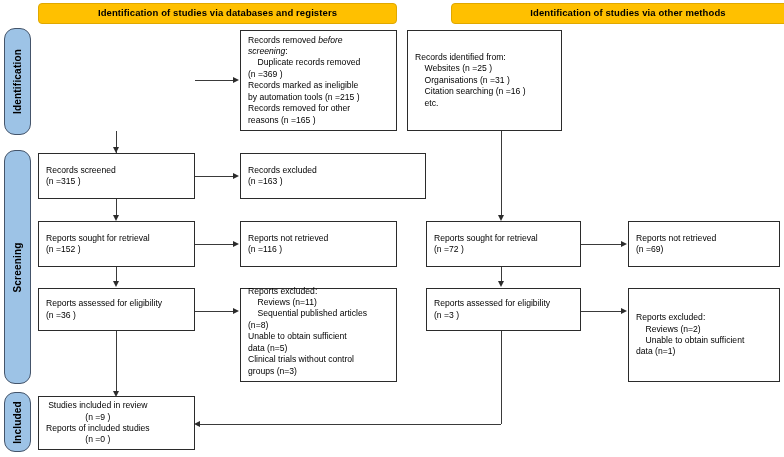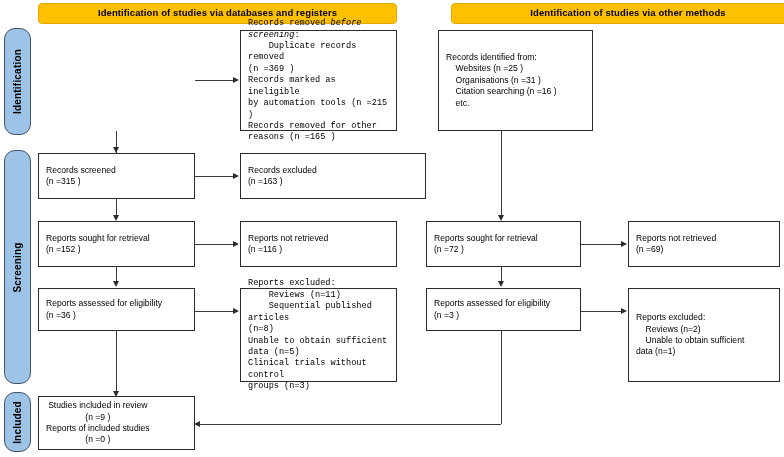--- a/index.html
+++ b/index.html
@@ -20,21 +20,21 @@
          border-radius:11px;display:flex;align-items:center;
          justify-content:center;}
   .stage span{transform:rotate(-90deg);white-space:nowrap;
               font-size:10px;font-weight:bold;color:#000;letter-spacing:.2px;}
 
   
   .box{position:absolute;background:#ffffff;border:1.2px solid #2b2b2b;
        box-sizing:border-box;display:flex;align-items:center;
        padding:4px 6px 4px 7px;}
   .box .txt{font-size:8.6px;line-height:1.33;color:#000;white-space:pre-wrap;}
-  .box.vtop{align-items:center;padding-top:5px;font-family:Liberation Mono, monospace;}
+  .box.vtop{align-items:flex-end;padding-top:5px;}
   .ital{font-style:italic;}
 
   
   .ln{position:absolute;background:#3a3a3a;}
   .lnh{height:1px;}
   .lnv{width:1px;}
   .arr{position:absolute;width:0;height:0;}
   .arr-r{border-top:3.5px solid transparent;border-bottom:3.5px solid transparent;
          border-left:6px solid #2b2b2b;}
   .arr-l{border-top:3.5px solid transparent;border-bottom:3.5px solid transparent;
@@ -117,21 +117,21 @@
 Unable to obtain sufficient
 data (n=5)
 Clinical trials without control
 groups (n=3)</div>
   </div>
   <div class="ln lnh" style="left:195px;top:311px;width:38px;"></div>
   <div class="arr arr-r" style="left:233px;top:308px;"></div>
   <div class="ln lnv" style="left:116px;top:331px;height:60px;"></div>
   <div class="arr arr-d" style="left:113px;top:391px;"></div>
 
-  <div class="box" style="left:438px;top:30px;width:155px;height:101px;">
+  <div class="box" style="left:407px;top:30px;width:155px;height:101px;">
     <div class="txt">Records identified from:
     Websites (n =25 )
     Organisations (n =31 )
     Citation searching (n =16 )
     etc.</div>
   </div>
   <div class="ln lnv" style="left:501px;top:131px;height:84px;"></div>
   <div class="arr arr-d" style="left:498px;top:215px;"></div>
 
   <div class="box" style="left:426px;top:221px;width:155px;height:46px;">

